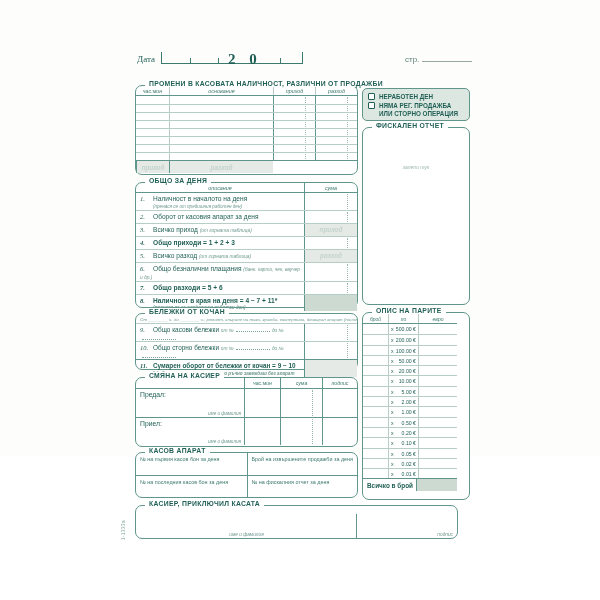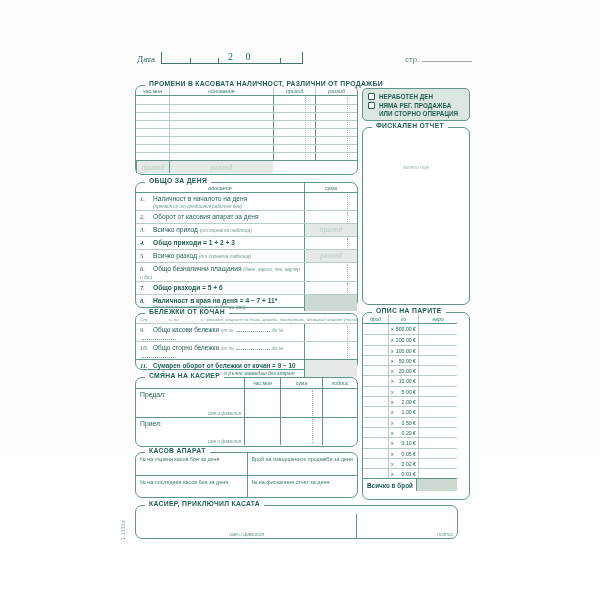--- a/index.html
+++ b/index.html
@@ -11,21 +11,21 @@
     font-family:"Liberation Sans", sans-serif;color:var(--ink);}
   .sheet{position:absolute;left:0;top:0;width:600px;height:456px;background:#fdfdfc;padding-left:47px;}
 
   
   .date-field{position:absolute;left:137px;top:52px;height:16px;font-family:"Liberation Serif",serif;font-size:9px;}
   .date-label{margin-right:6px;}
   .date-bracket{position:relative;display:inline-block;width:142px;height:12px;vertical-align:bottom;
     border-bottom:1.2px solid var(--ink2);border-left:1.2px solid var(--ink2);border-right:1.2px solid var(--ink2);}
   .date-bracket .tick{position:absolute;bottom:0;width:0;height:5px;border-left:1px solid var(--ink2);}
   .t1{left:28px}.t2{left:56px}.t3{left:118px}
-  .yr{position:absolute;left:66px;top:-1px;font-size:10px;letter-spacing:5px;color:var(--ink);}
+  .yr{position:absolute;left:66px;top:-1px;font-size:15px;letter-spacing:5px;color:var(--ink);font-weight:bold;}
   .page-field{position:absolute;left:405px;top:55px;font-size:8px;color:#5d7f77;}
   .pline{display:inline-block;width:50px;border-bottom:1px solid #9aa8a3;vertical-align:baseline;margin-left:3px;}
 
   
   .panel{position:absolute;border:1.2px solid var(--line);border-radius:7px;background:#fff;}
   .legend{position:absolute;top:-6px;left:9px;background:#fff;padding:0 4px;font-weight:bold;
     font-size:6.8px;color:var(--ink);letter-spacing:.3px;white-space:nowrap;}
 
   .cents{position:absolute;right:9px;top:1px;bottom:1px;border-left:1px dotted #97b8af;}
 

